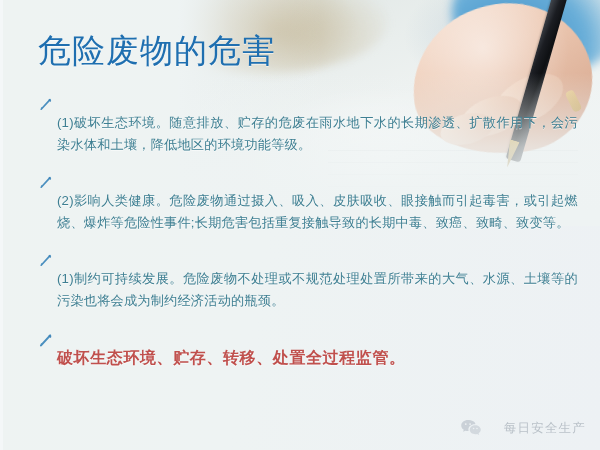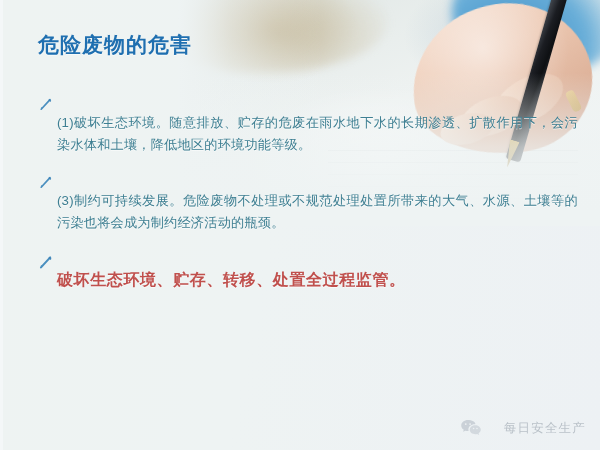--- a/index.html
+++ b/index.html
@@ -137,23 +137,23 @@
       linear-gradient(to bottom, rgba(238,243,243,0) 34%, rgba(238,243,243,0.72) 66%, rgba(238,243,243,1) 94%),
       linear-gradient(to right, rgba(238,243,243,1) 0%, rgba(238,243,243,0.55) 12%, rgba(238,243,243,0) 34%);
   }
 
   
   .title {
     position: absolute;
     left: 38px;
     top: 33px;
     z-index: 4;
-    font-size: 21px;
+    font-size: 33px;
     line-height: 1.1;
-    font-weight: 700;
+    font-weight: 400;
     letter-spacing: 1px;
     color: #1f6fb0;
     white-space: nowrap;
     text-shadow: 0 1px 0 rgba(255,255,255,0.55);
   }
 
   
   .content {
     position: absolute;
     left: 38px;
@@ -248,30 +248,40 @@
       <span class="marker">
         <svg viewBox="0 0 17 18" width="17" height="18" aria-hidden="true">
           <path d="M3.2 14.2 L12.0 4.6" stroke="#4a8fbf" stroke-width="1.7" fill="none" stroke-linecap="round"></path>
           <path d="M11.4 4.0 L13.2 5.8 L12.3 6.9 L10.4 5.0 Z" fill="#3f84b8"></path>
           <path d="M3.2 14.2 L4.3 13.0 L3.0 11.9 Z" fill="#4a8fbf"></path>
         </svg>
       </span>
       <span class="btext">(1)破坏生态环境。随意排放、贮存的危废在雨水地下水的长期渗透、扩散作用下，会污染水体和土壤，降低地区的环境功能等级。</span>
     </div>
 
-
     <div class="bullet">
       <span class="marker">
         <svg viewBox="0 0 17 18" width="17" height="18" aria-hidden="true">
           <path d="M3.2 14.2 L12.0 4.6" stroke="#4a8fbf" stroke-width="1.7" fill="none" stroke-linecap="round"></path>
           <path d="M11.4 4.0 L13.2 5.8 L12.3 6.9 L10.4 5.0 Z" fill="#3f84b8"></path>
           <path d="M3.2 14.2 L4.3 13.0 L3.0 11.9 Z" fill="#4a8fbf"></path>
         </svg>
       </span>
-      <span class="btext">(3)制约可持续发展。危险废物不处理或不规范处理处置所带来的大气、水源、土壤等的污染也将会成为制约经济活动的瓶颈。</span>
+      <span class="btext">(2)影响人类健康。危险废物通过摄入、吸入、皮肤吸收、眼接触而引起毒害，或引起燃烧、爆炸等危险性事件;长期危害包括重复接触导致的长期中毒、致癌、致畸、致变等。</span>
+    </div>
+
+    <div class="bullet">
+      <span class="marker">
+        <svg viewBox="0 0 17 18" width="17" height="18" aria-hidden="true">
+          <path d="M3.2 14.2 L12.0 4.6" stroke="#4a8fbf" stroke-width="1.7" fill="none" stroke-linecap="round"></path>
+          <path d="M11.4 4.0 L13.2 5.8 L12.3 6.9 L10.4 5.0 Z" fill="#3f84b8"></path>
+          <path d="M3.2 14.2 L4.3 13.0 L3.0 11.9 Z" fill="#4a8fbf"></path>
+        </svg>
+      </span>
+      <span class="btext">(1)制约可持续发展。危险废物不处理或不规范处理处置所带来的大气、水源、土壤等的污染也将会成为制约经济活动的瓶颈。</span>
     </div>
 
     <div class="bullet emphasis">
       <span class="marker">
         <svg viewBox="0 0 17 18" width="17" height="18" aria-hidden="true">
           <path d="M3.0 14.4 L12.2 4.4" stroke="#4a8fbf" stroke-width="2.1" fill="none" stroke-linecap="round"></path>
           <path d="M11.5 3.7 L13.5 5.7 L12.5 6.9 L10.4 4.9 Z" fill="#3f84b8"></path>
           <path d="M3.0 14.4 L4.3 13.1 L2.9 11.9 Z" fill="#4a8fbf"></path>
         </svg>
       </span>

